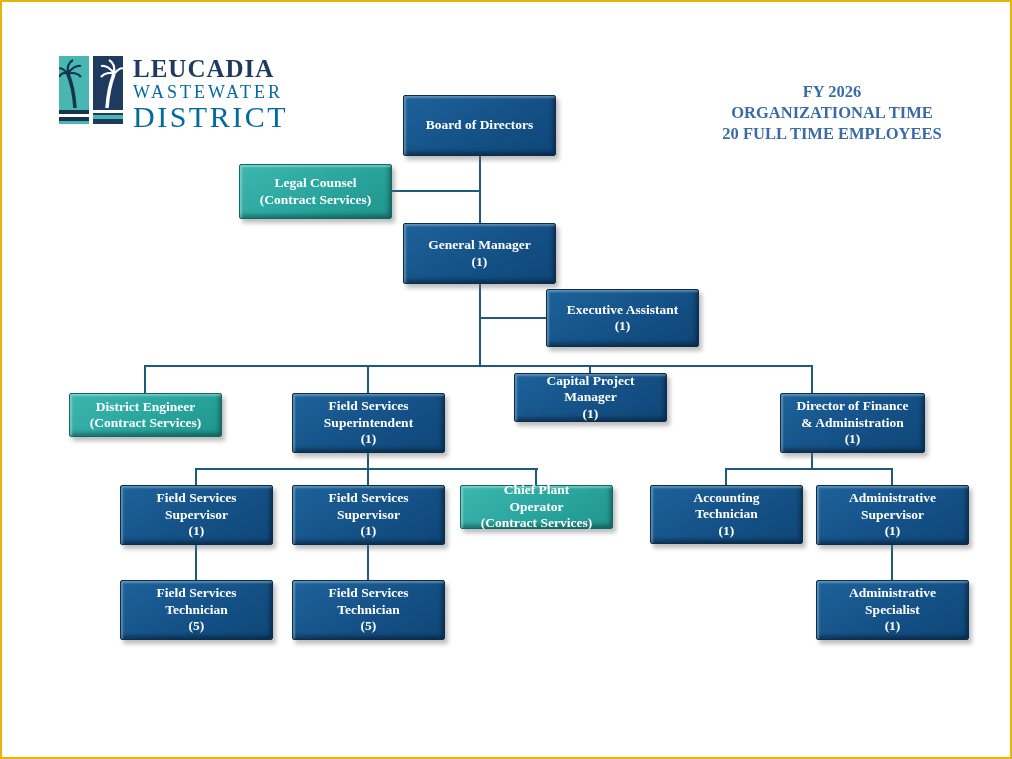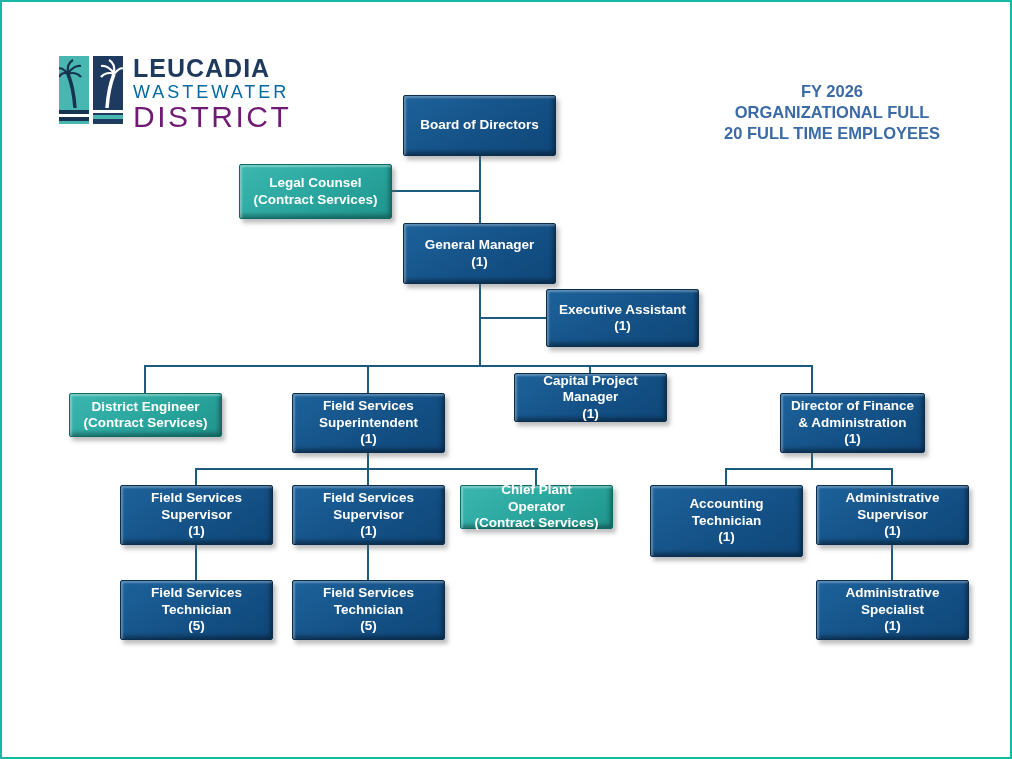--- a/index.html
+++ b/index.html
@@ -1,33 +1,33 @@
 <!DOCTYPE html>
 <html><head>
 <meta charset="utf-8">
 <style>
   html, body { margin: 0; padding: 0; background: #fff; }
   .stage {
     position: relative;
     width: 1012px;
     height: 759px;
     background: #ffffff;
-    border: 2px solid #14b8a6;
+    border: 2px solid #eab308;
     box-sizing: border-box;
-    font-family: Liberation Sans, sans-serif;
+    font-family: Liberation Serif, serif;
     overflow: hidden;
   }
 
   
   .logo { position: absolute; left: 57px; top: 54px; display: flex; }
   .logo-icon { width: 64px; height: 68px; }
   .logo-text { margin-left: 10px; display: flex; flex-direction: column; }
   .logo-l1 { font-size: 25px; font-weight: 700; color: #1e3a5f; letter-spacing: 1px; line-height: 1.0; }
   .logo-l2 { font-size: 18px; font-weight: 400; color: #0369a1; letter-spacing: 3px; line-height: 1.0; margin-top: 2px; }
-  .logo-l3 { font-size: 30px; font-weight: 300; color: #701a75; letter-spacing: 2.5px; line-height: 1.0; margin-top: 1px; }
+  .logo-l3 { font-size: 30px; font-weight: 300; color: #0369a1; letter-spacing: 2.5px; line-height: 1.0; margin-top: 1px; }
 
   
   .title-block {
     position: absolute; left: 700px; top: 55px; width: 260px;
     text-align: center; color: #3a6ba6;
     font-size: 16.5px; font-weight: 700; line-height: 21px; margin-top: 24px;
   }
 
   
   .box {
@@ -89,21 +89,21 @@
     </svg>
     <div class="logo-text">
       <div class="logo-l1">LEUCADIA</div>
       <div class="logo-l2">WASTEWATER</div>
       <div class="logo-l3">DISTRICT</div>
     </div>
   </div>
 
   <div class="title-block">
     <div>FY 2026</div>
-    <div>ORGANIZATIONAL FULL</div>
+    <div>ORGANIZATIONAL TIME</div>
     <div>20 FULL TIME EMPLOYEES</div>
   </div>
 
   <div class="conn" style="left:477px;top:154px;width:2px;height:67px"></div>
   <div class="conn" style="left:390px;top:188px;width:88px;height:2px"></div>
   <div class="conn" style="left:477px;top:282px;width:2px;height:83px"></div>
   <div class="conn" style="left:477px;top:315px;width:91px;height:2px"></div>
   <div class="conn" style="left:142px;top:363px;width:669px;height:2px"></div>
   <div class="conn" style="left:142px;top:363px;width:2px;height:28px"></div>
   <div class="conn" style="left:365px;top:363px;width:2px;height:28px"></div>
@@ -142,21 +142,21 @@
 (1)</div>
   <div class="box navy" style="left:118px;top:483px;width:153px;height:60px">Field Services
 Supervisor
 (1)</div>
   <div class="box navy" style="left:290px;top:483px;width:153px;height:60px">Field Services
 Supervisor
 (1)</div>
   <div class="box teal" style="left:458px;top:483px;width:153px;height:44px">Chief Plant
 Operator
 (Contract Services)</div>
-  <div class="box navy" style="left:648px;top:483px;width:153px;height:72px">Accounting
+  <div class="box navy" style="left:648px;top:483px;width:153px;height:59px">Accounting
 Technician
 (1)</div>
   <div class="box navy" style="left:814px;top:483px;width:153px;height:60px">Administrative
 Supervisor
 (1)</div>
   <div class="box navy" style="left:118px;top:578px;width:153px;height:60px">Field Services
 Technician
 (5)</div>
   <div class="box navy" style="left:290px;top:578px;width:153px;height:60px">Field Services
 Technician

